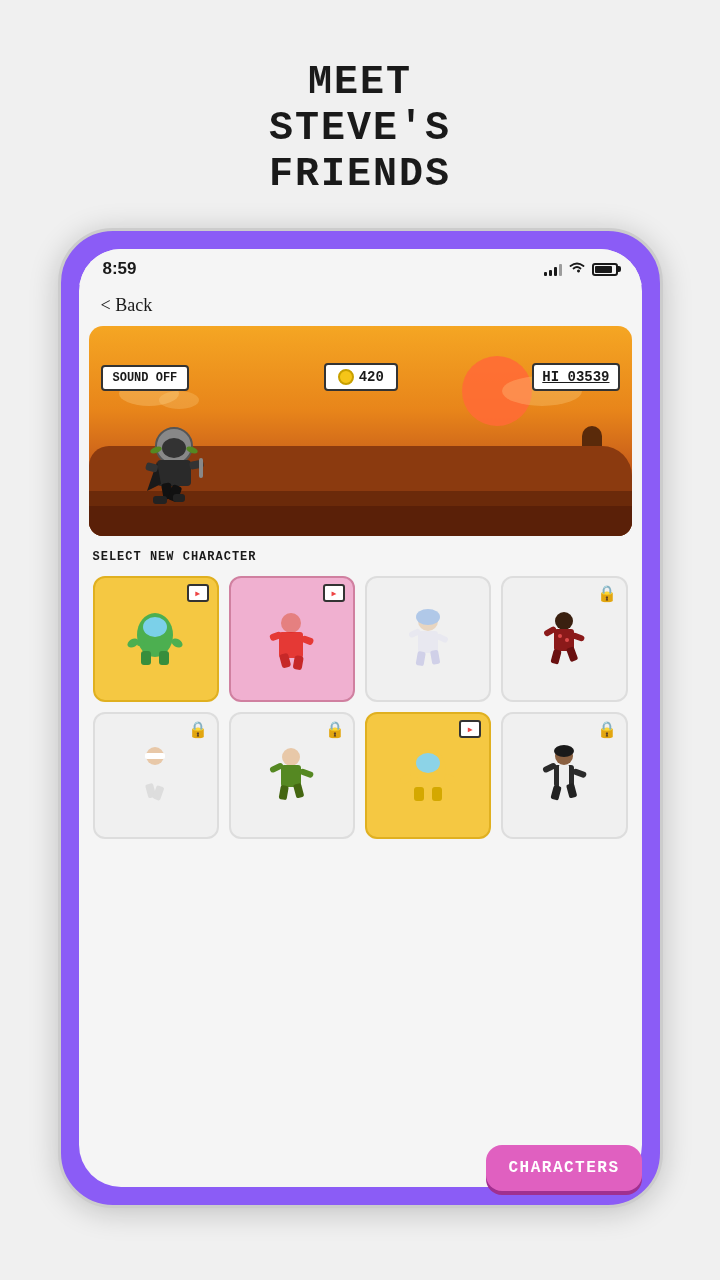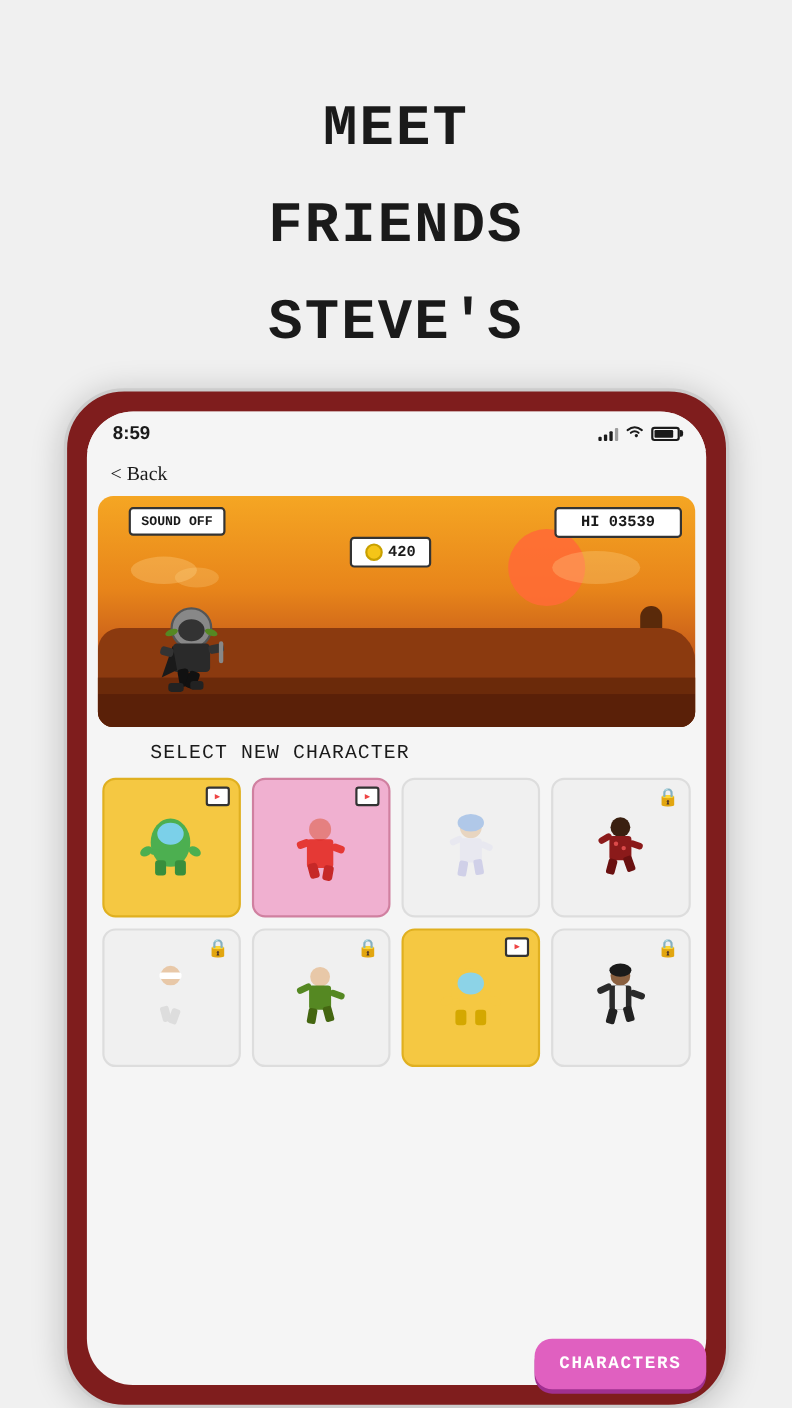--- a/index.html
+++ b/index.html
@@ -15,34 +15,33 @@
     }
 
     
     .title-area {
       text-align: center;
       margin-top: 60px;
       margin-bottom: 30px;
     }
     .title-text {
       font-family: 'Courier New', monospace;
-      font-size: 52px;
+      font-size: 40px;
       font-weight: 900;
       color: #1a1a1a;
       line-height: 1.15;
       letter-spacing: 2px;
       text-transform: uppercase;
-      margin-top: 28px;
     }
 
     
     .phone-frame {
       width: 605px;
       height: 980px;
-      background: #7f1d1d;
+      background: #8b5cf6;
       border-radius: 55px;
       padding: 18px;
       box-shadow: 0 4px 30px rgba(0,0,0,0.2);
       position: relative;
       border: 3px solid #ccc;
     }
     .phone-inner {
       width: 100%;
       height: 100%;
       background: #f5f5f5;
@@ -134,25 +133,25 @@
       margin: 0 10px;
       height: 210px;
       background: linear-gradient(180deg, #f5a623 0%, #e8851a 40%, #c4591a 70%, #8b3a0f 100%);
       border-radius: 14px;
       position: relative;
       overflow: hidden;
     }
     .banner-hud {
       position: absolute;
       top: 10px;
-      left: 16px;
+      left: 0;
       right: 0;
       display: flex;
       justify-content: space-between;
-      align-items: flex-start;
+      align-items: flex-end;
       padding: 0 12px;
       z-index: 10;
     }
     .hud-btn {
       background: #fff;
       border: 2px solid #333;
       border-radius: 4px;
       padding: 4px 10px;
       font-family: 'Courier New', monospace;
       font-size: 12px;
@@ -179,25 +178,26 @@
       height: 16px;
       background: #f5c518;
       border-radius: 50%;
       border: 2px solid #c8a000;
       display: inline-block;
     }
     .hud-hi {
       background: #fff;
       border: 2px solid #333;
       border-radius: 4px;
-      padding: 4px 22px;
+      padding: 4px 8px;
       font-family: 'Courier New', monospace;
       font-size: 14px;
       font-weight: 700;
       color: #1a1a1a;
+      text-decoration: underline;
     }
 
     
     .desert-scene {
       position: absolute;
       bottom: 0;
       left: 0;
       right: 0;
       top: 0;
     }
@@ -256,26 +256,25 @@
     }
 
     
     .char-select-area {
       padding: 14px 14px 10px 14px;
       flex: 1;
       overflow-y: auto;
     }
     .section-title {
       font-family: 'Courier New', monospace;
-      font-size: 18px;
-      font-weight: 400;
+      font-size: 12px;
+      font-weight: 700;
       color: #1a1a1a;
       letter-spacing: 1px;
       margin-bottom: 12px;
-      margin-left: 44px;
     }
     .char-grid {
       display: grid;
       grid-template-columns: repeat(4, 1fr);
       gap: 10px;
     }
     .char-card {
       border-radius: 12px;
       aspect-ratio: 1;
       position: relative;
@@ -350,22 +349,22 @@
       cursor: pointer;
       box-shadow: 0 4px 0 #a03090;
       text-transform: uppercase;
     }
   </style>
 </head>
 <body>
 
 <div class="title-area">
   <div class="title-text">MEET</div>
+  <div class="title-text">STEVE'S</div>
   <div class="title-text">FRIENDS</div>
-  <div class="title-text">STEVE'S</div>
 </div>
 
 <div class="phone-frame">
   <div class="phone-inner">
 
     <div class="status-bar">
       <span class="status-time">8:59</span>
       <div class="status-icons">
         <div class="signal-bars">
           <span style="height:4px"></span>

